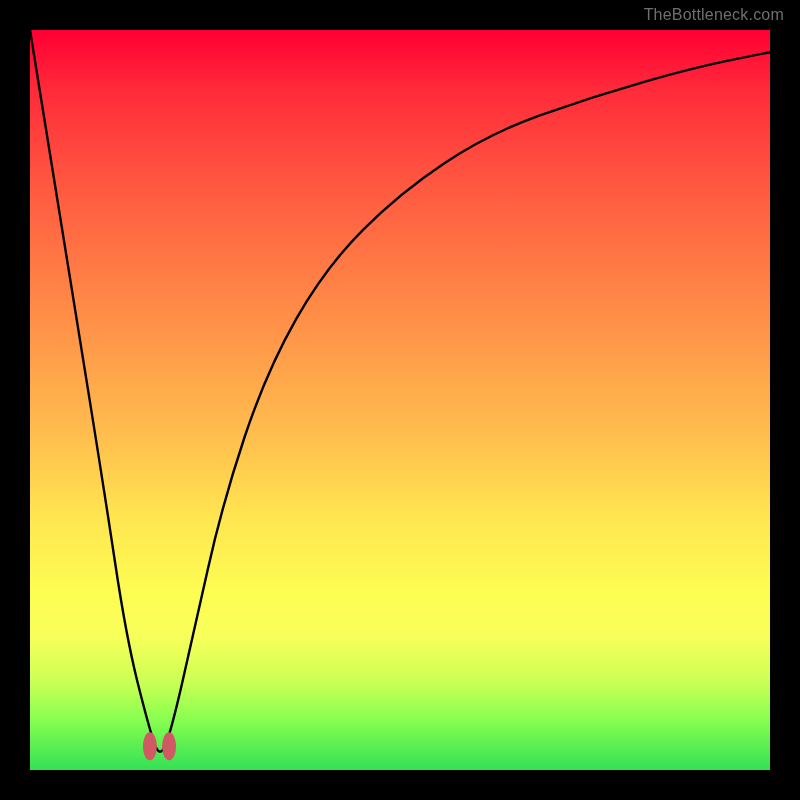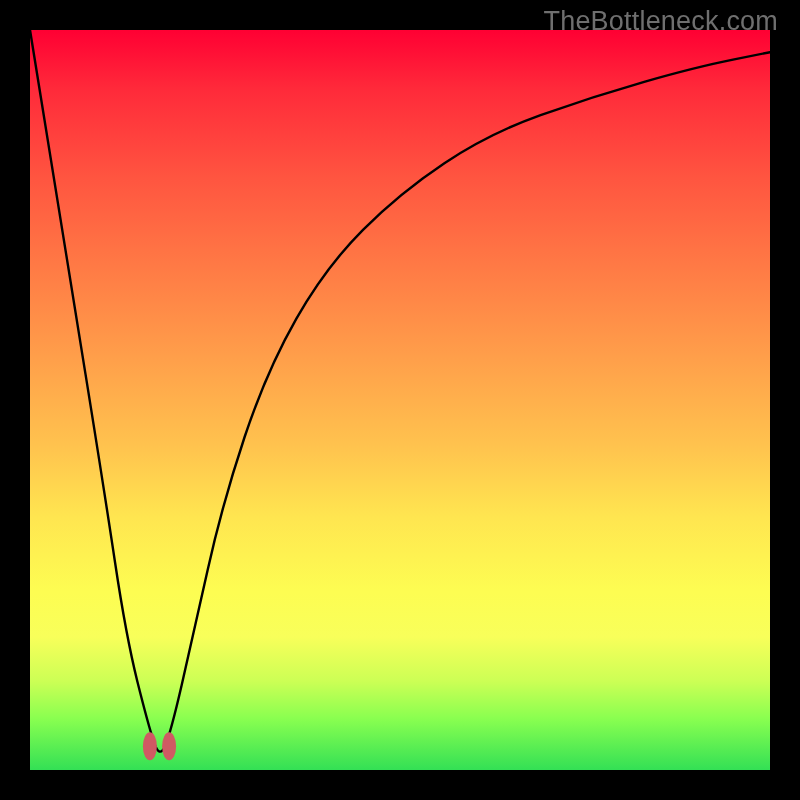--- a/index.html
+++ b/index.html
@@ -36,23 +36,23 @@
       #fdfd52 76%,
       #f8ff5a 82%,
       #ccff55 88%,
       #8aff50 93%,
       #33e055 100%
     );
   }
   .watermark {
     position: absolute;
     top: 6px;
-    right: 22px;
+    right: 16px;
     color: #6f6f6f;
-    font-size: 27px;
+    font-size: 16px;
     font-weight: 500;
     letter-spacing: 0.2px;
     user-select: none;
   }
   svg.curve {
     position: absolute;
     left: 0;
     top: 0;
     width: 740px;
     height: 740px;

